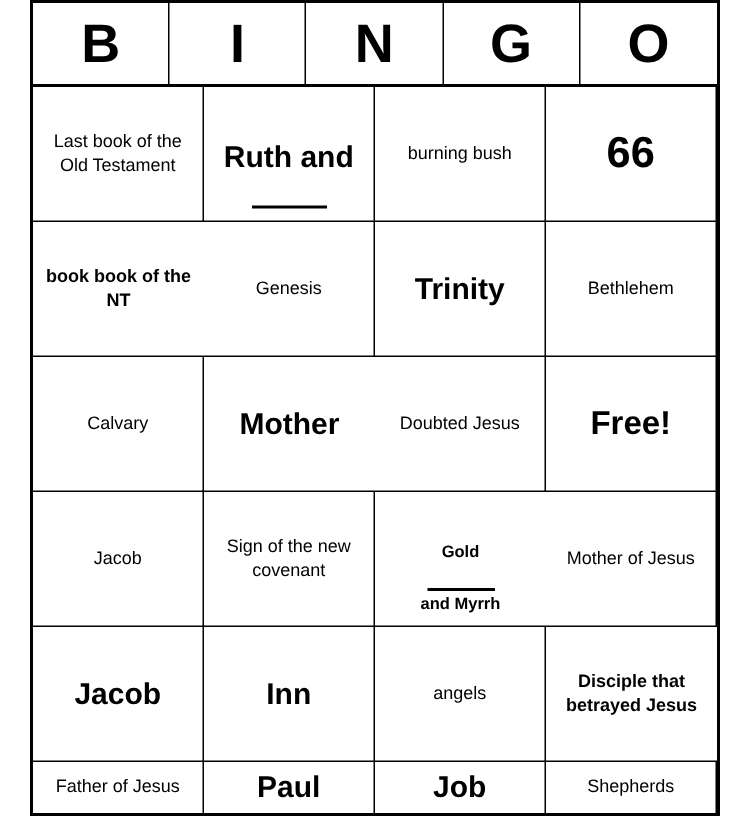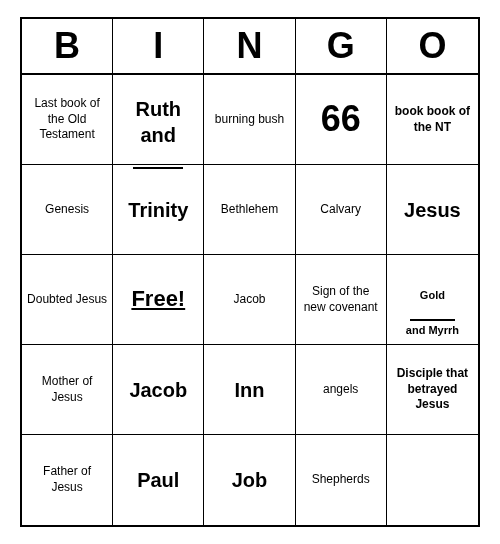--- a/index.html
+++ b/index.html
@@ -26,21 +26,21 @@
       font-size: 36px;
       font-weight: bold;
       padding: 6px 0;
       border-right: 1px solid #000;
     }
     .bingo-header-cell:last-child {
       border-right: none;
     }
     .bingo-grid {
       display: grid;
-      grid-template-columns: repeat(5, 1fr);
+      grid-template-columns: repeat(4, 1fr);
       grid-template-rows: repeat(5, 90px);
     }
     .bingo-cell {
       border-right: 1px solid #000;
       border-bottom: 1px solid #000;
       display: flex;
       align-items: center;
       justify-content: center;
       text-align: center;
       padding: 4px;
@@ -53,27 +53,26 @@
     }
     .bingo-cell:nth-child(n+21) {
       border-bottom: none;
     }
     .bingo-cell.large-text {
       font-size: 20px;
       font-weight: bold;
       text-align: center;
     }
     .bingo-cell.xlarge-text {
-      font-size: 36px;
+      font-size: 29px;
       font-weight: bold;
     }
     .bingo-cell.free {
       font-size: 22px;
       font-weight: bold;
-      text-decoration: underline;
     }
     .cell-content {
       display: flex;
       flex-direction: column;
       align-items: center;
       justify-content: center;
       margin-top: 26px;
     }
   </style>
 </head>
@@ -112,21 +111,21 @@
       <div class="bingo-cell large-text">
         <span>Trinity</span>
       </div>
       <div class="bingo-cell">
         <span>Bethlehem</span>
       </div>
       <div class="bingo-cell">
         <span>Calvary</span>
       </div>
       <div class="bingo-cell large-text">
-        <span>Jesus</span>
+        <span>Mother</span>
       </div>
       <div class="bingo-cell">
         <span>Doubted Jesus</span>
       </div>
       <div class="bingo-cell free">
         <span>Free!</span>
       </div>
       <div class="bingo-cell">
         <span>Jacob</span>
       </div>

